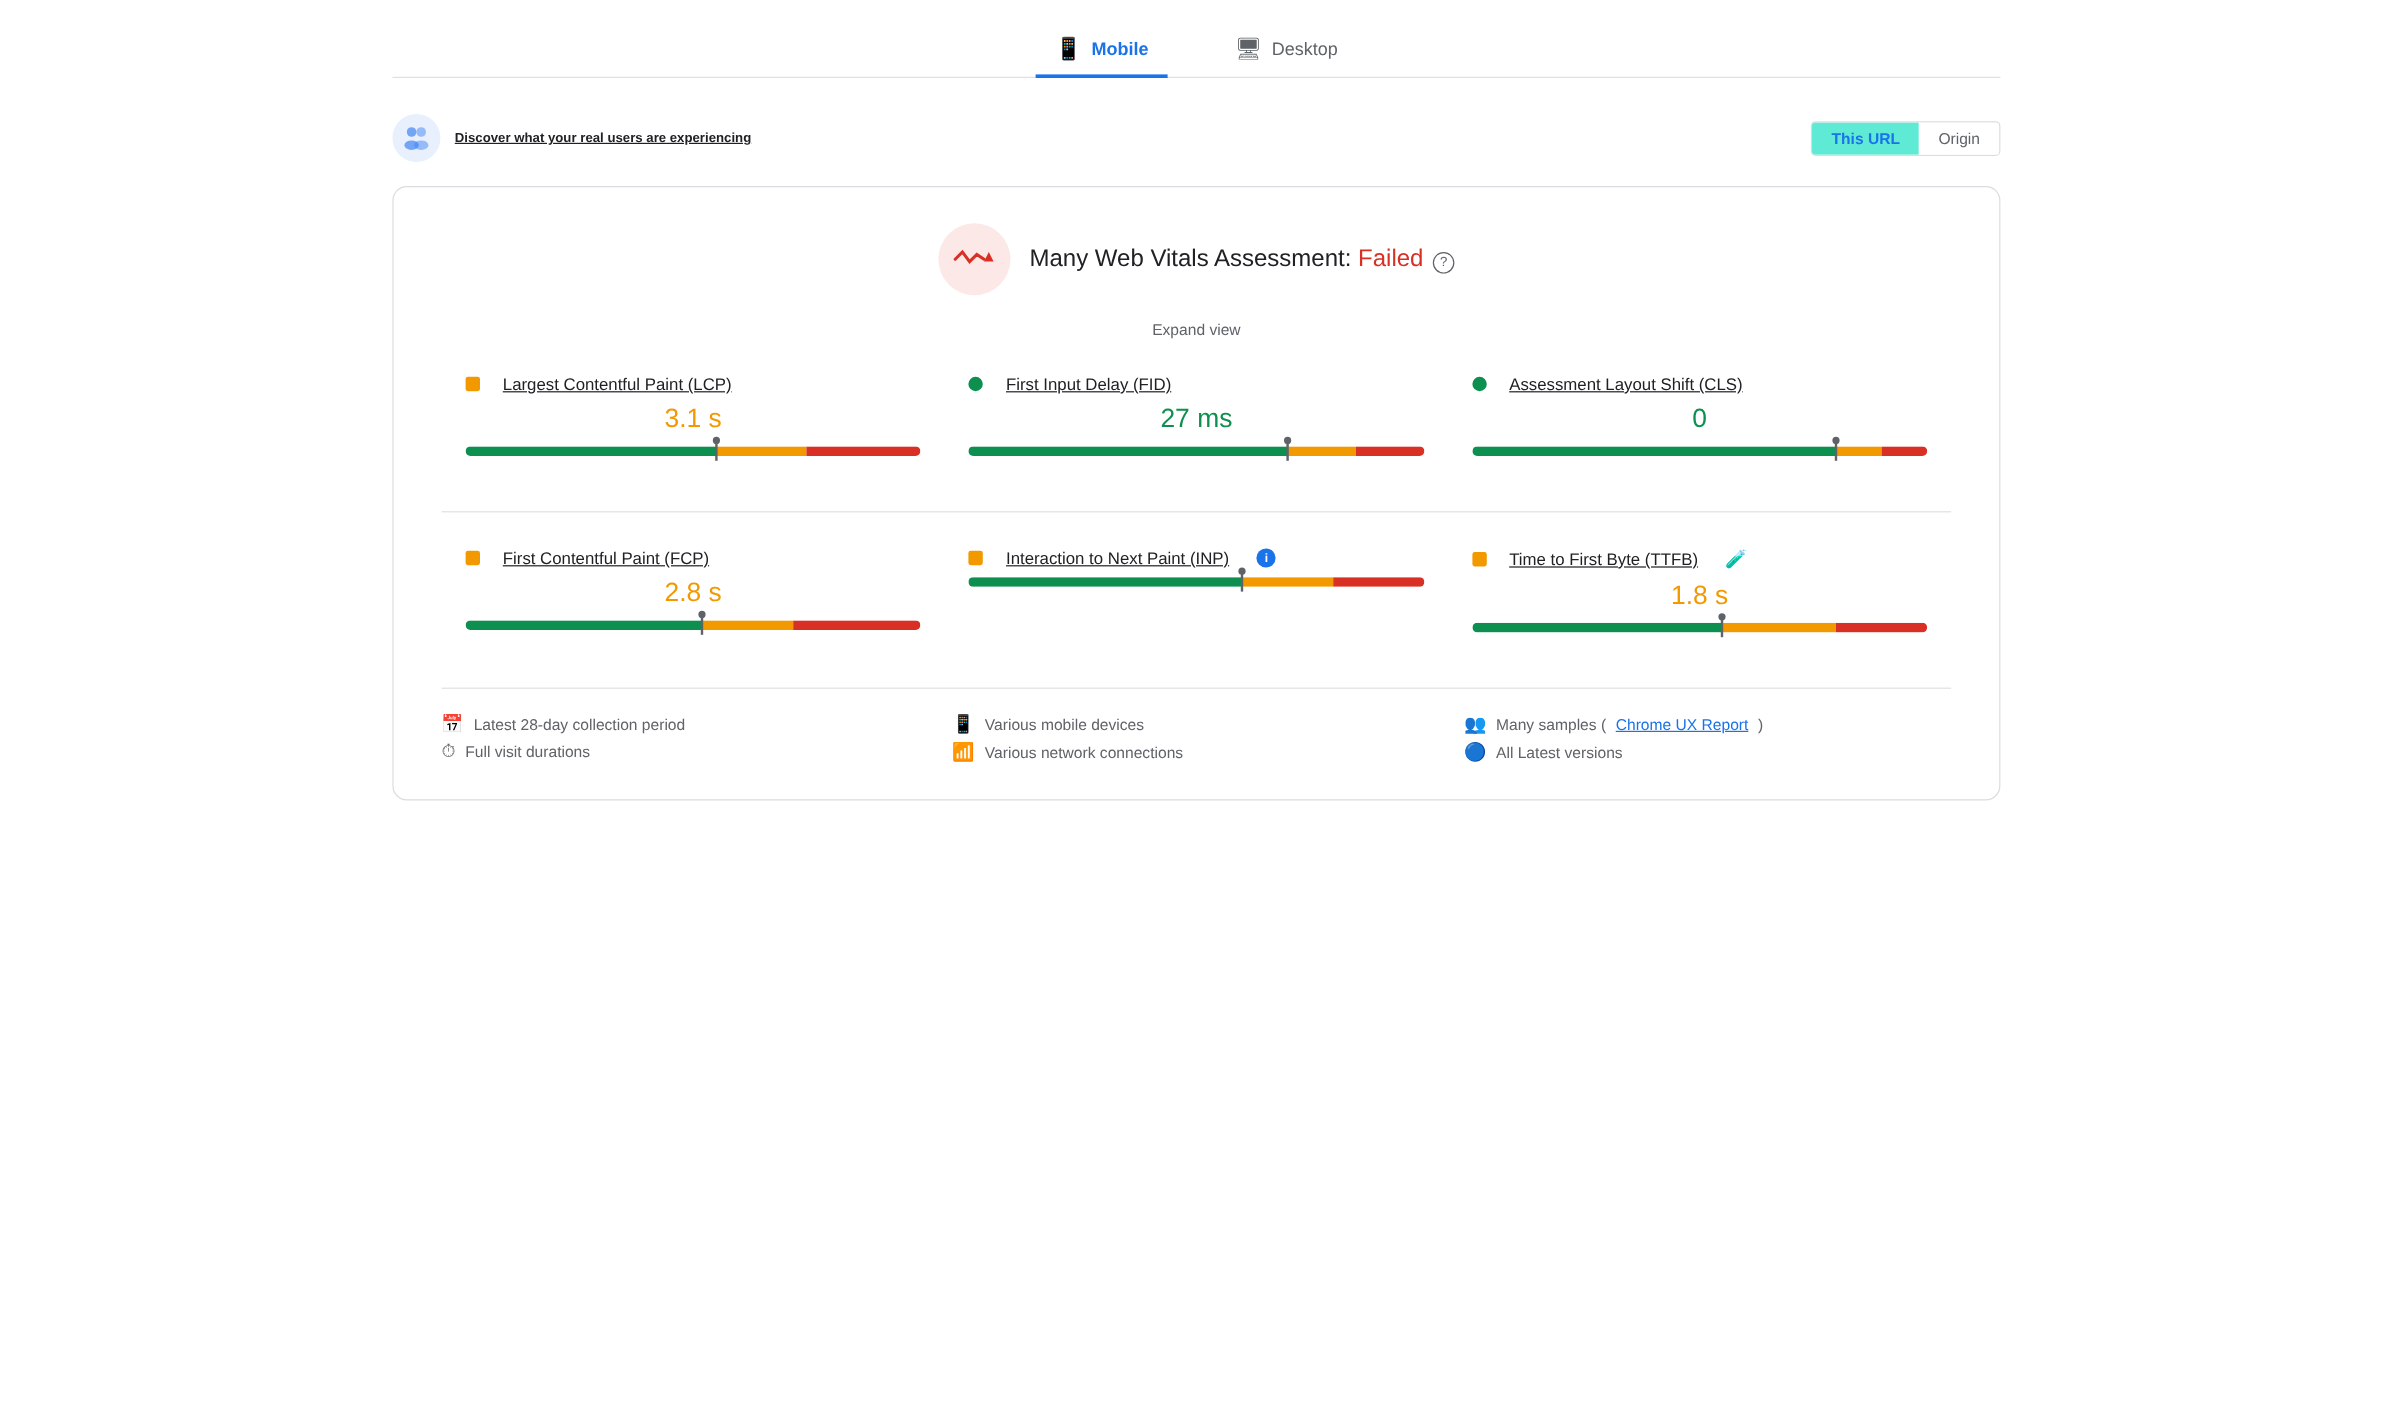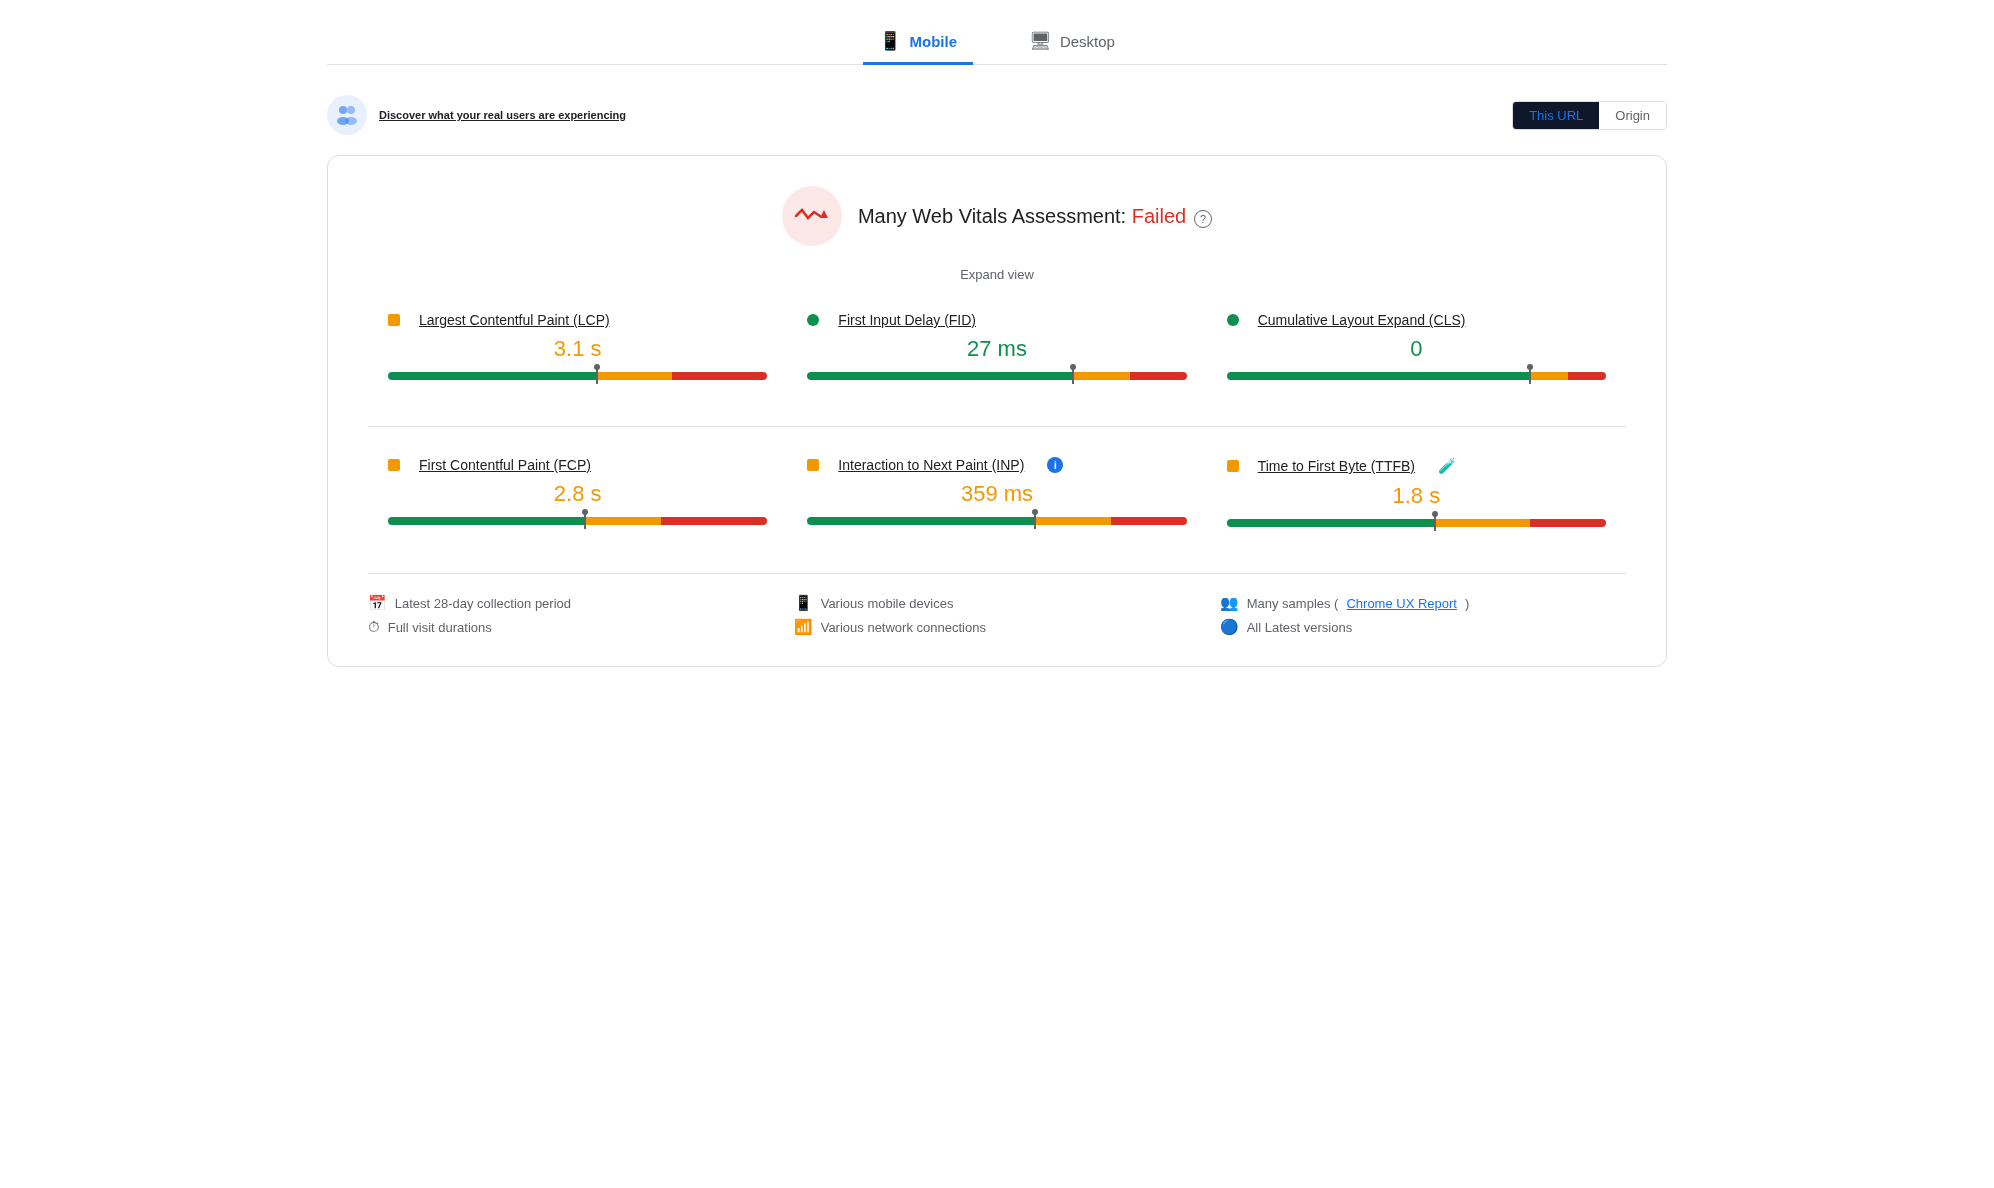--- a/index.html
+++ b/index.html
@@ -91,23 +91,23 @@
     .url-toggle-btn {
       padding: 6px 16px;
       font-size: 13px;
       cursor: pointer;
       background: #fff;
       border: none;
       color: #5f6368;
     }
 
     .url-toggle-btn.active {
-      background: #0f172a;
+      background: #5eead4;
       color: #1a73e8;
-      font-weight: 400;
+      font-weight: 700;
     }
 
     
     .main-card {
       border: 1px solid #dadce0;
       border-radius: 12px;
       padding: 30px 40px;
     }
 
     
@@ -399,21 +399,21 @@
             <div class="bar-orange" style="width:15%; height:100%;"></div>
             <div class="bar-red" style="width:15%; height:100%;"></div>
           </div>
           <div class="pin" style="left:70%;"></div>
         </div>
       </div>
 
       <div class="metric-item">
         <div class="metric-label">
           <div class="dot dot-green"></div>
-          <a>Cumulative Layout Expand (CLS)</a>
+          <a>Assessment Layout Shift (CLS)</a>
         </div>
         <div class="metric-value green">0</div>
         <div class="progress-bar-wrapper" style="position:relative;">
           <div class="progress-bar-container">
             <div class="bar-green" style="width:80%; height:100%;"></div>
             <div class="bar-orange" style="width:10%; height:100%;"></div>
             <div class="bar-red" style="width:10%; height:100%;"></div>
           </div>
           <div class="pin" style="left:80%;"></div>
         </div>
@@ -439,21 +439,20 @@
           <div class="pin" style="left:52%;"></div>
         </div>
       </div>
 
       <div class="metric-item">
         <div class="metric-label">
           <div class="dot-square dot-square-orange"></div>
           <a>Interaction to Next Paint (INP)</a>
           <span class="info-badge">i</span>
         </div>
-        <div class="metric-value">359 ms</div>
         <div class="progress-bar-wrapper" style="position:relative;">
           <div class="progress-bar-container">
             <div class="bar-green" style="width:60%; height:100%;"></div>
             <div class="bar-orange" style="width:20%; height:100%;"></div>
             <div class="bar-red" style="width:20%; height:100%;"></div>
           </div>
           <div class="pin" style="left:60%;"></div>
         </div>
       </div>
 

